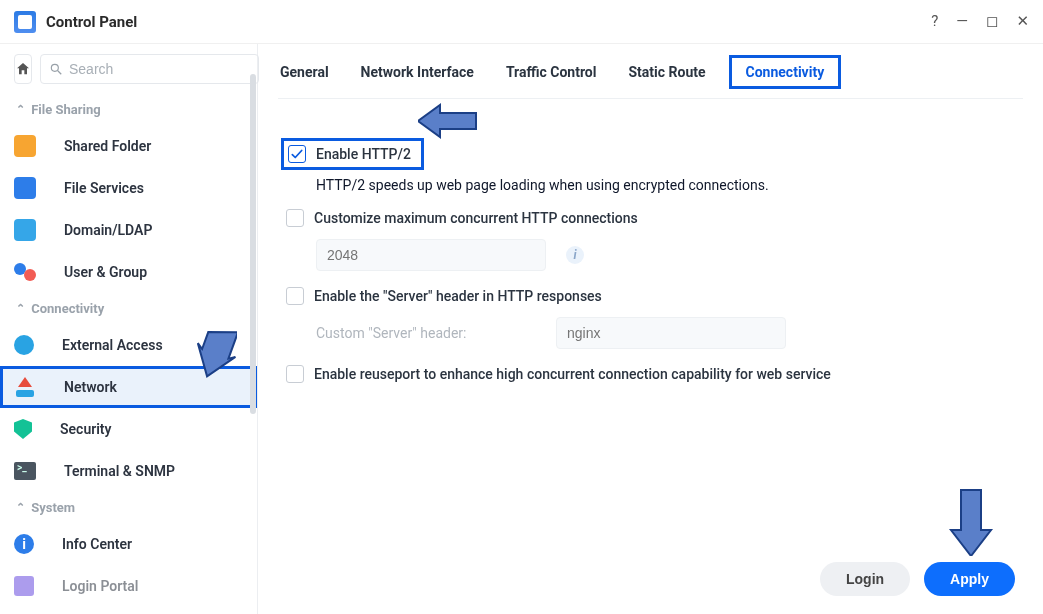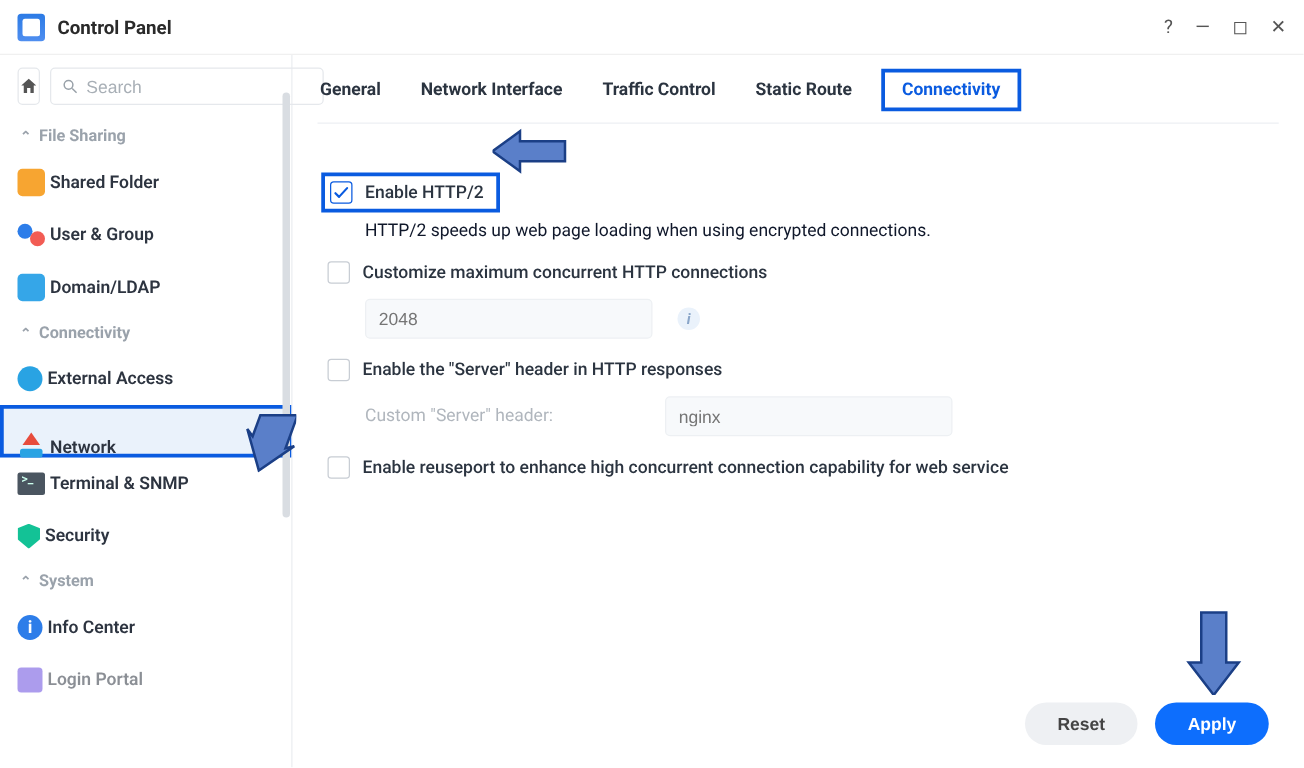--- a/index.html
+++ b/index.html
@@ -31,21 +31,21 @@
 .titlebar .app-icon::after{
   content:""; position:absolute; inset:4px; background:#fff; border-radius:2px;
 }
 .titlebar .title { font-weight: 700; color: #2a2a2a; font-size: 15px;}
 .titlebar .win-controls { margin-left: auto; display: flex; gap: 18px; align-items:center; }
 .win-controls span { color:#555; font-size:15px; cursor:pointer; line-height:1;}
 
 .body-row { flex:1; display:flex; min-height:0; }
 
 .sidebar {
-  width: 234px;
+  width: 258px;
   border-right: 1px solid #eceef1;
   display:flex; flex-direction:column;
   position:relative;
 }
 .sb-scroll-thumb{
   position:absolute; right:1px; top:30px; width:6px; height:340px;
   background:#d9dde2; border-radius:3px;
 }
 .search-row { display:flex; align-items:center; padding:10px 10px 10px 14px; gap:8px;}
 .home-icon {
@@ -55,24 +55,24 @@
 .search-box {
   flex:1; height:30px; border:1px solid #e5e8ec; border-radius:4px;
   display:flex; align-items:center; padding:0 8px; gap:6px; color:#98a0a8;
 }
 .search-box input{ border:none; outline:none; flex:1; font-size:14px; color:#333; background:transparent;}
 .search-box input::placeholder{color:#a8afb6;}
 .sb-section { padding: 8px 16px; display:flex; align-items:center; gap:6px;
   color:#9aa2ab; font-weight:700; font-size:13px; cursor:pointer;}
 .sb-section .chev{ font-size:11px; }
 .sb-item {
-  height:42px; display:flex; align-items:center; gap:4px;
+  height:42px; display:flex; align-items:center; gap:28px;
   padding:0 14px; color:#2d3440; font-weight:600; cursor:pointer;
 }
-.sb-item.active{ background:#eaf2fb;align-items:flex-end; }
+.sb-item.active{ background:#eaf2fb; }
 .sb-item.active.hl{ outline:3px solid #0a5be0; outline-offset:-3px;}
 .sb-icon{ width:22px; height:22px; border-radius:4px; display:flex;align-items:center;justify-content:center; }
 .ic-folder{ background:#f7a531;}
 .ic-fileserv{ background:#2d7de9;}
 .ic-user{ position:relative; width:22px; height:18px;}
 .ic-user::before{content:"";position:absolute;left:0;top:0;width:12px;height:12px;border-radius:50%;background:#2d7de9;}
 .ic-user::after{content:"";position:absolute;right:0;bottom:0;width:12px;height:12px;border-radius:50%;background:#f25c54;}
 .ic-ldap{ background:#35a6e8;}
 .ic-ext{ width:20px;height:20px;border-radius:50%;background:#29a3e3;}
 .ic-net{ position:relative;width:22px;height:20px;}
@@ -152,47 +152,51 @@
 
       <div class="sb-section">
         <span class="chev">⌃</span>
         <span>File Sharing</span>
       </div>
       <div class="sb-item">
         <span class="sb-icon ic-folder"></span>
         <span>Shared Folder</span>
       </div>
       <div class="sb-item">
+        <span class="sb-icon ic-fileserv"></span>
+        <span>File Services</span>
+      </div>
+      <div class="sb-item">
+        <span class="sb-icon ic-ldap"></span>
+        <span>Domain/LDAP</span>
+      </div>
+      <div class="sb-item">
         <span class="sb-icon ic-user"></span>
         <span>User &amp; Group</span>
-      </div>
-      <div class="sb-item">
-        <span class="sb-icon ic-ldap"></span>
-        <span>Domain/LDAP</span>
       </div>
 
       <div class="sb-section">
         <span class="chev">⌃</span>
         <span>Connectivity</span>
       </div>
       <div class="sb-item">
         <span class="sb-icon ic-ext"></span>
         <span>External Access</span>
       </div>
       <div class="sb-item active hl">
         <span class="sb-icon ic-net"></span>
         <span>Network</span>
       </div>
       <div class="sb-item">
+        <span class="sb-icon ic-sec"></span>
+        <span>Security</span>
+      </div>
+      <div class="sb-item">
         <span class="sb-icon ic-term"></span>
         <span>Terminal &amp; SNMP</span>
-      </div>
-      <div class="sb-item">
-        <span class="sb-icon ic-sec"></span>
-        <span>Security</span>
       </div>
 
       <div class="sb-section">
         <span class="chev">⌃</span>
         <span>System</span>
       </div>
       <div class="sb-item">
         <span class="sb-icon ic-info">i</span>
         <span>Info Center</span>
       </div>
@@ -248,21 +252,21 @@
 
         <div class="cb-row">
           <span class="cb">
             
           </span>
           <span class="cb-label">Enable reuseport to enhance high concurrent connection capability for web service</span>
         </div>
       </div>
 
       <div class="footer">
-        <button class="btn btn-reset">Reset</button>
+        <button class="btn btn-reset">Login</button>
         <button class="btn btn-apply">Apply</button>
       </div>
 
       <div class="arrow" style="left:160px; top:55px;">
         <svg width="64" height="44">
             <polygon points="0,22 22,6 22,14 58,14 58,30 22,30 22,38" fill="#5a7fc9" stroke="#1b3f86" stroke-width="2"></polygon>
           </svg>
       </div>
       <div class="arrow" style="right:48px; bottom:58px;">
         <svg width="48" height="70">

